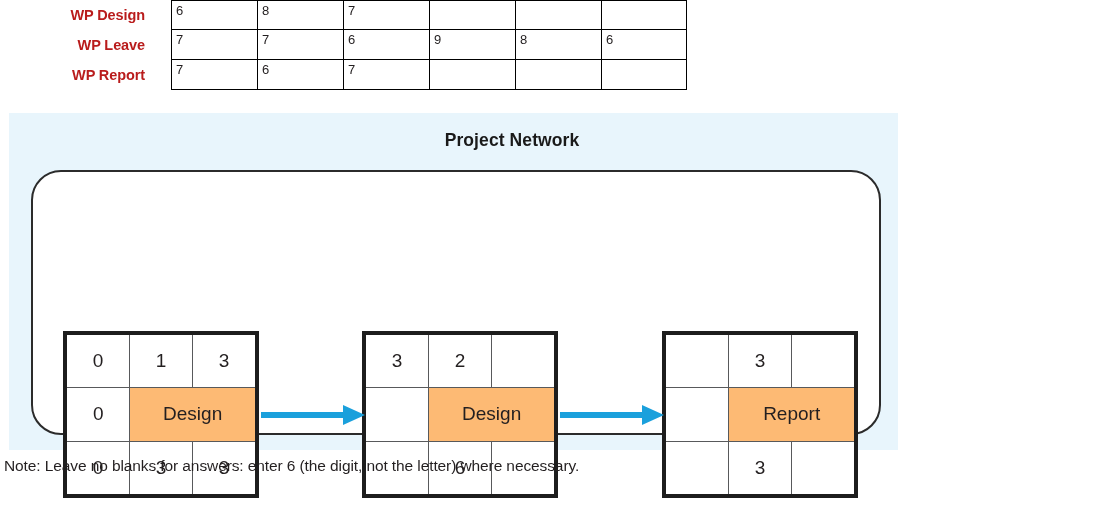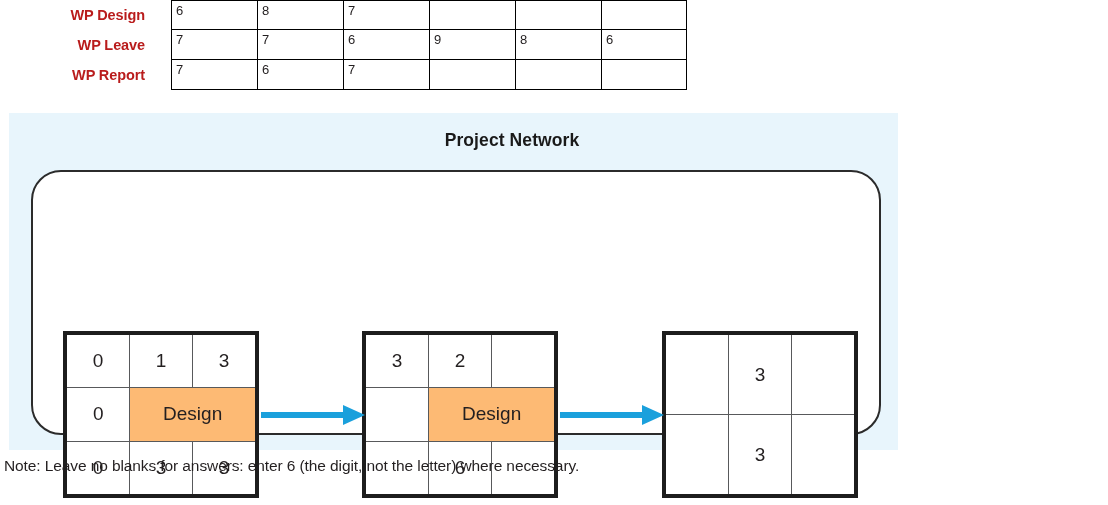--- a/index.html
+++ b/index.html
@@ -225,20 +225,24 @@
       <div class="node-cell"></div>
     </div>
   </div>
 
   <div class="node" id="node-report">
     <div class="node-row">
       <div class="node-cell"></div>
       <div class="node-cell">3</div>
       <div class="node-cell"></div>
     </div>
+    <div class="node-row middle">
+      <div class="node-cell"></div>
+      <div class="node-cell task">Report</div>
+    </div>
     <div class="node-row">
       <div class="node-cell"></div>
       <div class="node-cell">3</div>
       <div class="node-cell"></div>
     </div>
   </div>
 
   <div class="arrow" id="arrow-1">
     <svg width="104" height="24" viewBox="0 0 104 24">
       <path d="M0 9 L82 9 L82 2 L104 12 L82 22 L82 15 L0 15 Z" fill="#1aa0dc"></path>

